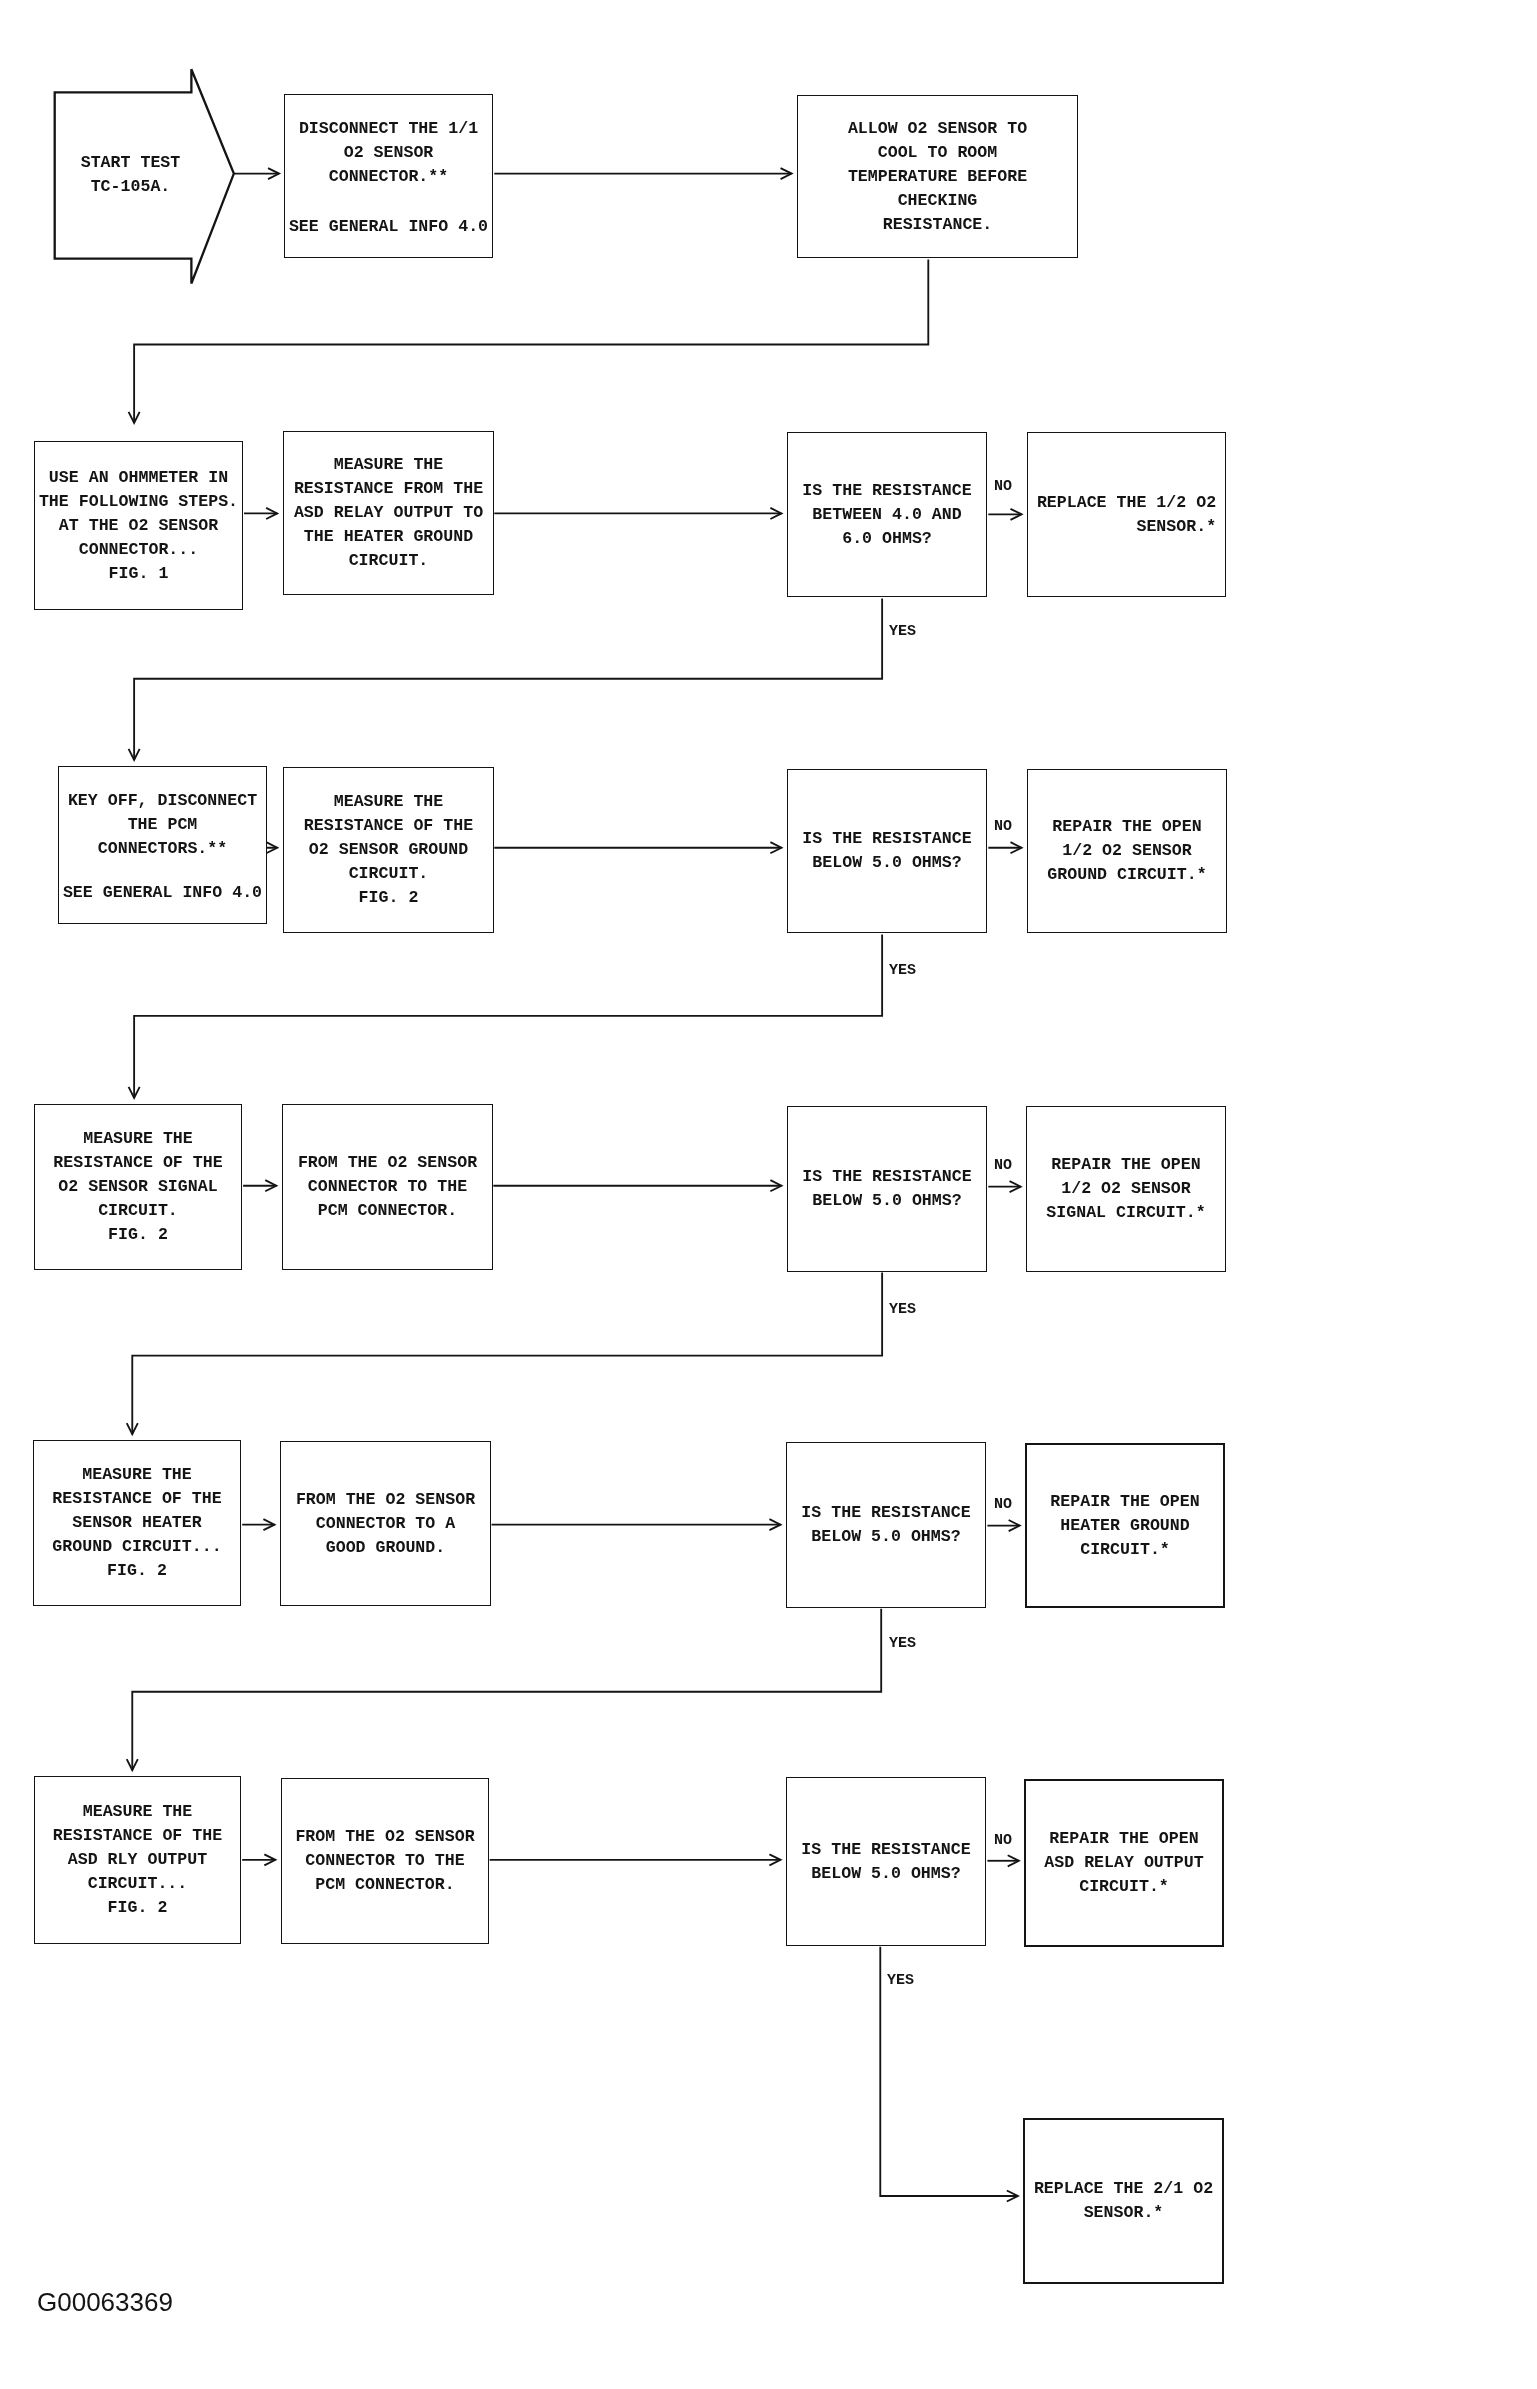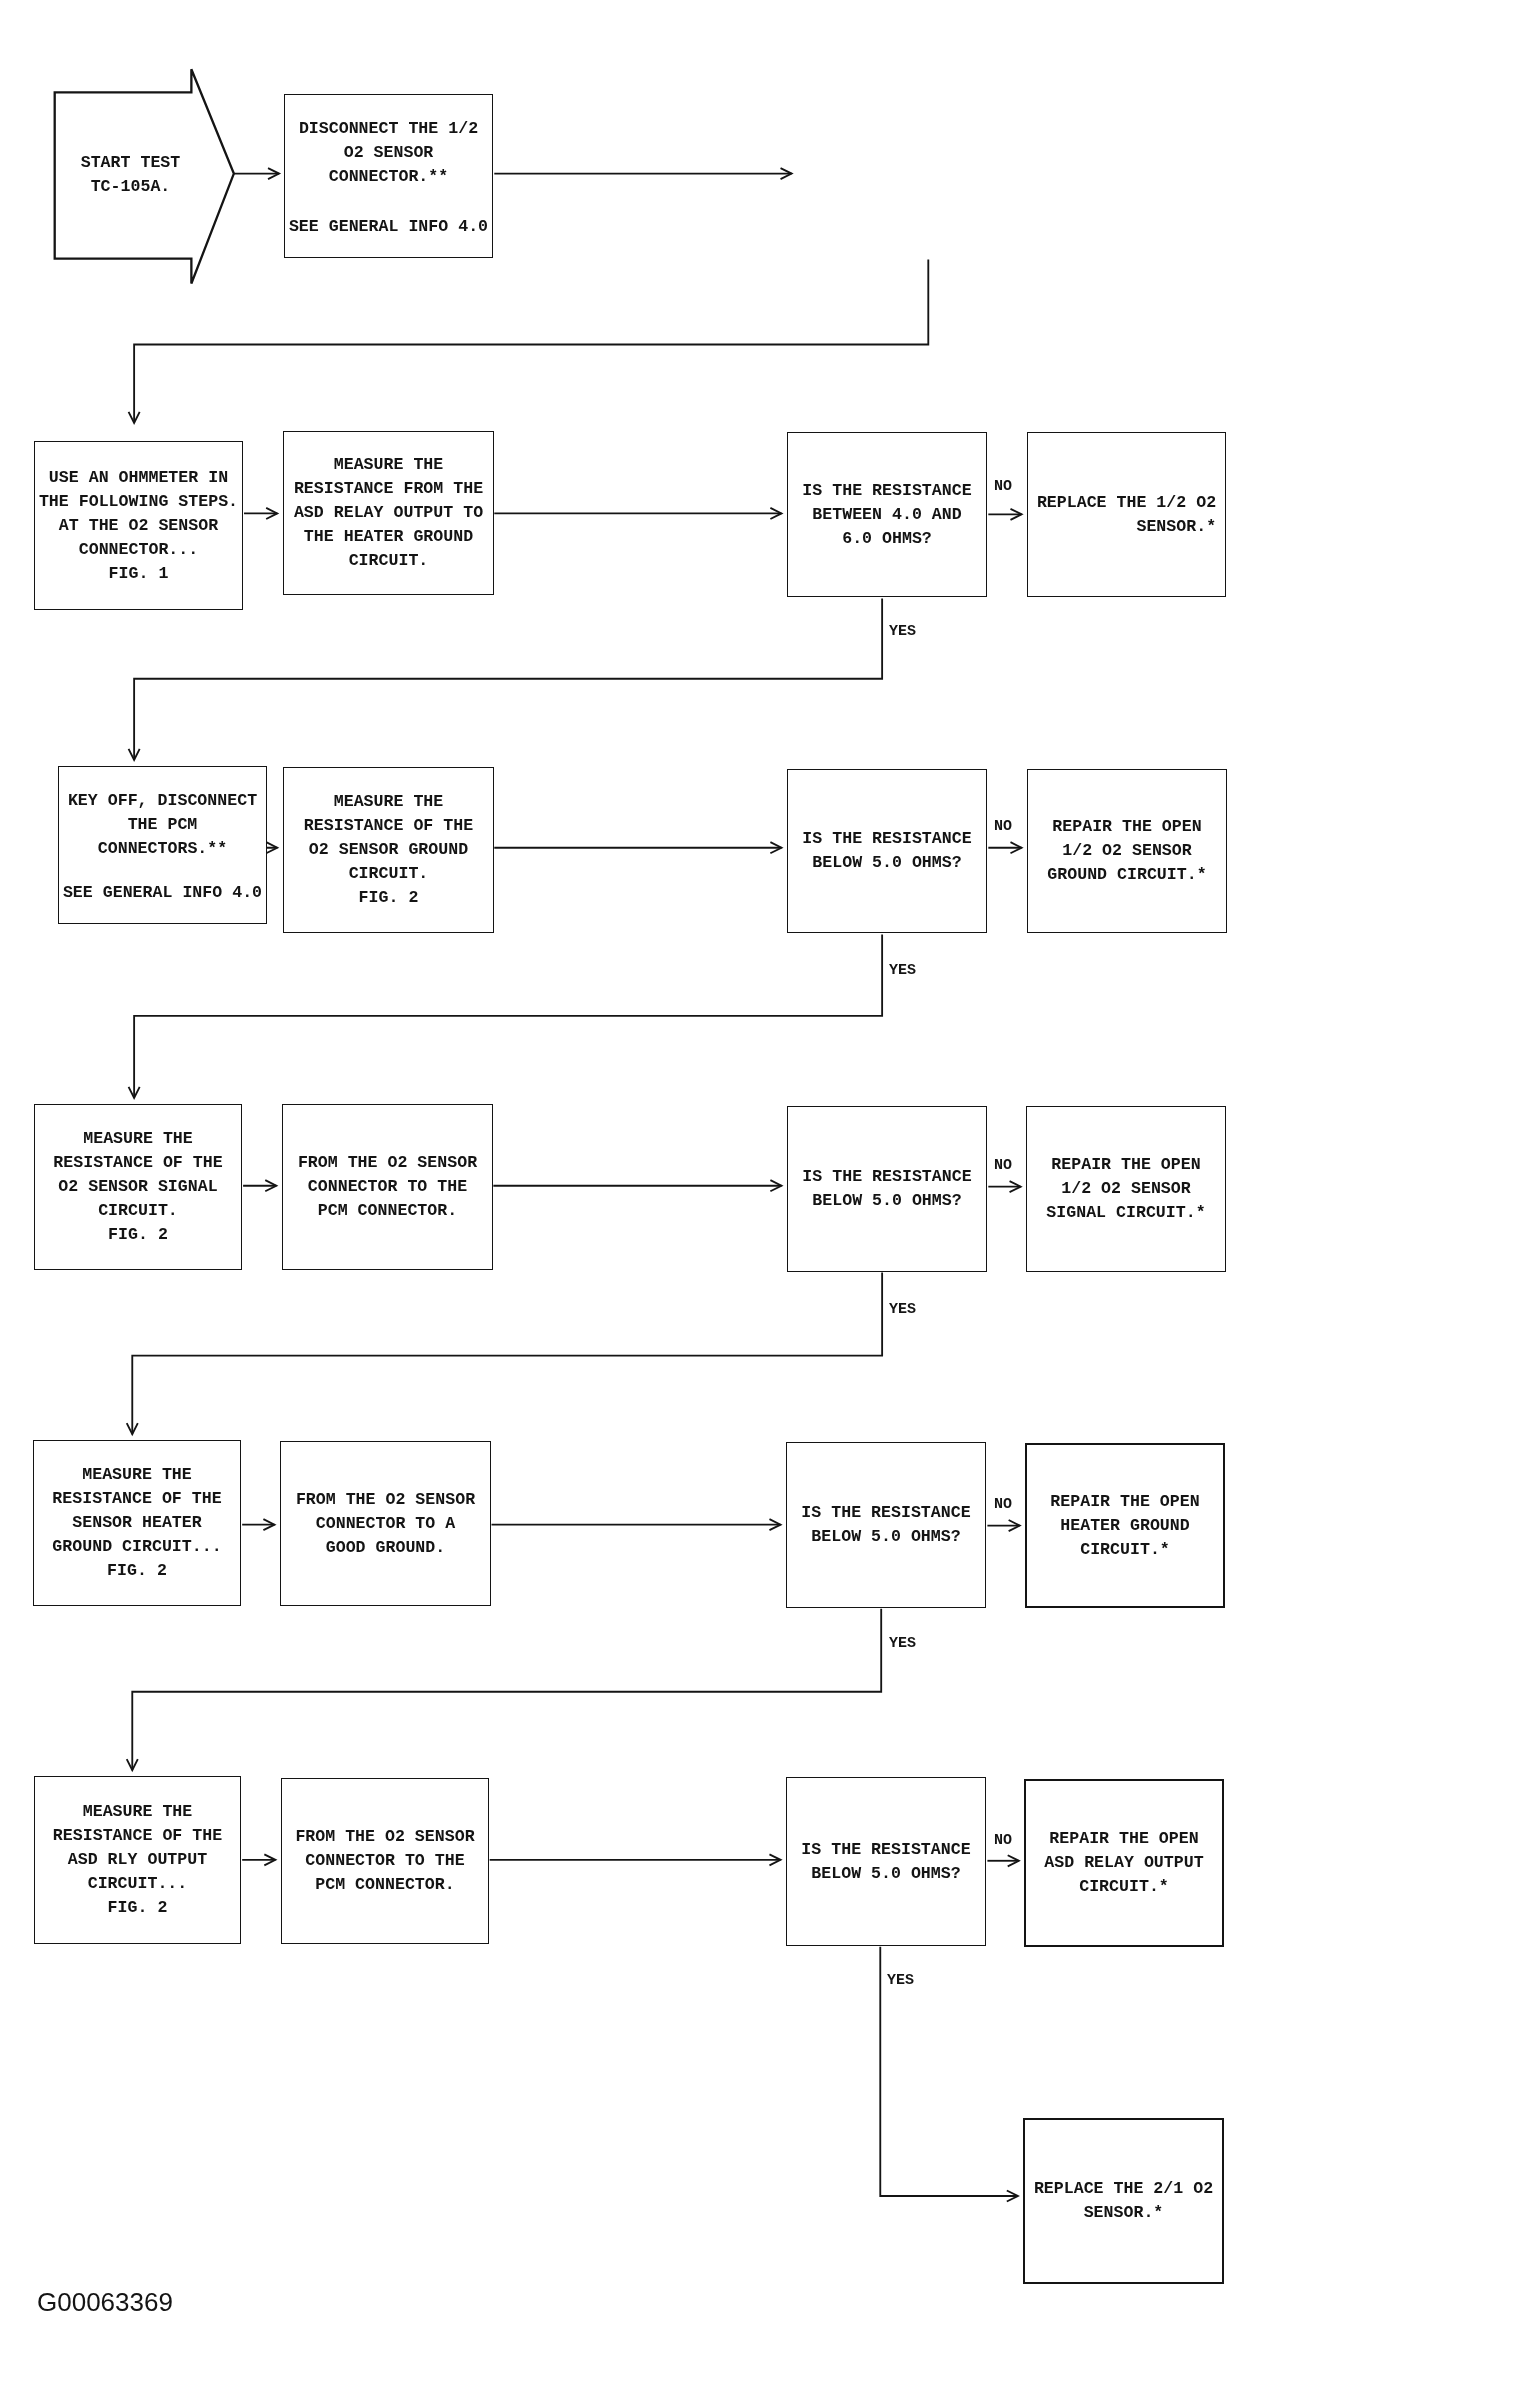--- a/index.html
+++ b/index.html
@@ -72,26 +72,31 @@
       <path d="M530,2014 H845" marker-end="url(#arr)"></path>
       <path d="M1069,2015 H1103" marker-end="url(#arr)"></path>
       <path d="M953,2108 V2378 H1102" marker-end="url(#arr)"></path>
     </g>
   </svg>
 
   <div class="box noborder" style="left:54px;top:92px;width:153px;height:166px;">START TEST
 TC-105A.</div>
 
   <div class="box split" style="left:284px;top:94px;width:209px;height:164px;">
-    <div>DISCONNECT THE 1/2
+    <div>DISCONNECT THE 1/1
 O2 SENSOR
 CONNECTOR.**</div>
     <div>SEE GENERAL INFO 4.0</div>
   </div>
 
+  <div class="box" style="left:797px;top:95px;width:281px;height:163px;">ALLOW O2 SENSOR TO
+COOL TO ROOM
+TEMPERATURE BEFORE
+CHECKING
+RESISTANCE.</div>
 
   <div class="box" style="left:34px;top:429px;width:209px;height:169px;margin-top:12px;">USE AN OHMMETER IN
 THE FOLLOWING STEPS.
 AT THE O2 SENSOR
 CONNECTOR...
 FIG. 1</div>
 
   <div class="box" style="left:283px;top:431px;width:211px;height:164px;">MEASURE THE
 RESISTANCE FROM THE
 ASD RELAY OUTPUT TO

